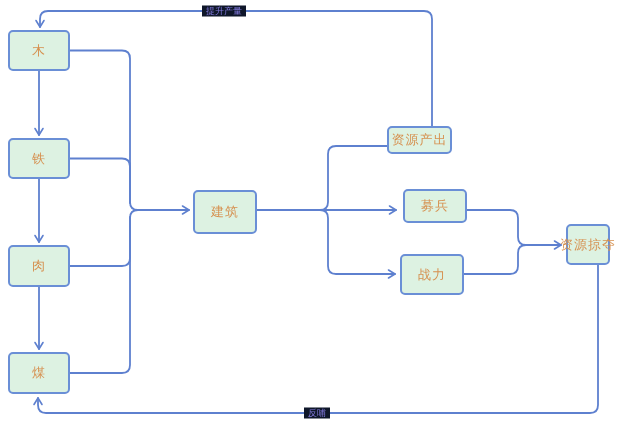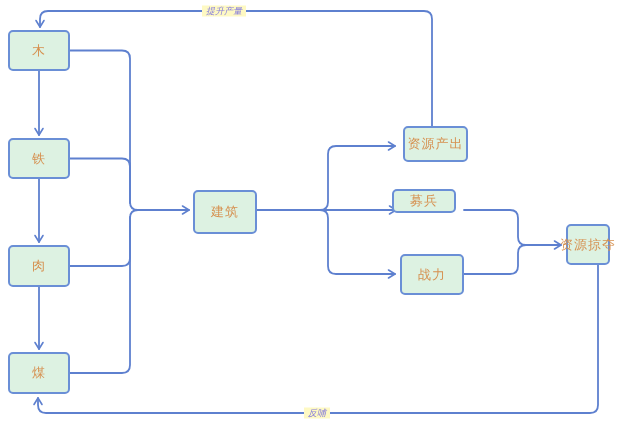--- a/index.html
+++ b/index.html
@@ -36,36 +36,35 @@
     align-items: center;
     justify-content: center;
     color: var(--node-text, #d6904f);
     font-size: 13px;
     letter-spacing: 1px;
     white-space: nowrap;
   }
   .edge-label {
     position: absolute;
     transform: translate(-50%, -50%);
-    background: #fef9c3;
+    background: #0f172a;
     padding: 0 4px;
     font-size: 9px;
     color: var(--edge-label, #837add);
     white-space: nowrap;
     line-height: 11px;
-    font-style: italic;
   }
   
   .n-wood            { left: 8px;   top: 30px;  width: 62px; height: 41px; }
   .n-iron            { left: 8px;   top: 138px; width: 62px; height: 41px; }
   .n-meat            { left: 8px;   top: 245px; width: 62px; height: 42px; }
   .n-coal            { left: 8px;   top: 352px; width: 62px; height: 42px; }
   .n-building        { left: 193px; top: 190px; width: 64px; height: 44px; }
-  .n-resource-output { left: 403px; top: 126px; width: 65px; height: 36px; }
-  .n-recruit         { left: 392px; top: 189px; width: 64px; height: 24px; }
+  .n-resource-output { left: 387px; top: 126px; width: 65px; height: 28px; }
+  .n-recruit         { left: 403px; top: 189px; width: 64px; height: 34px; }
   .n-combat-power    { left: 400px; top: 254px; width: 64px; height: 41px; font-family: Liberation Mono, monospace; }
   .n-resource-plunder{ left: 566px; top: 224px; width: 44px; height: 41px; }
   .l-boost    { left: 224px; top: 11px; }
   .l-feedback { left: 317px; top: 413px; text-align: center; }
 </style>
 </head>
 <body>
 
 <div class="canvas">
 

